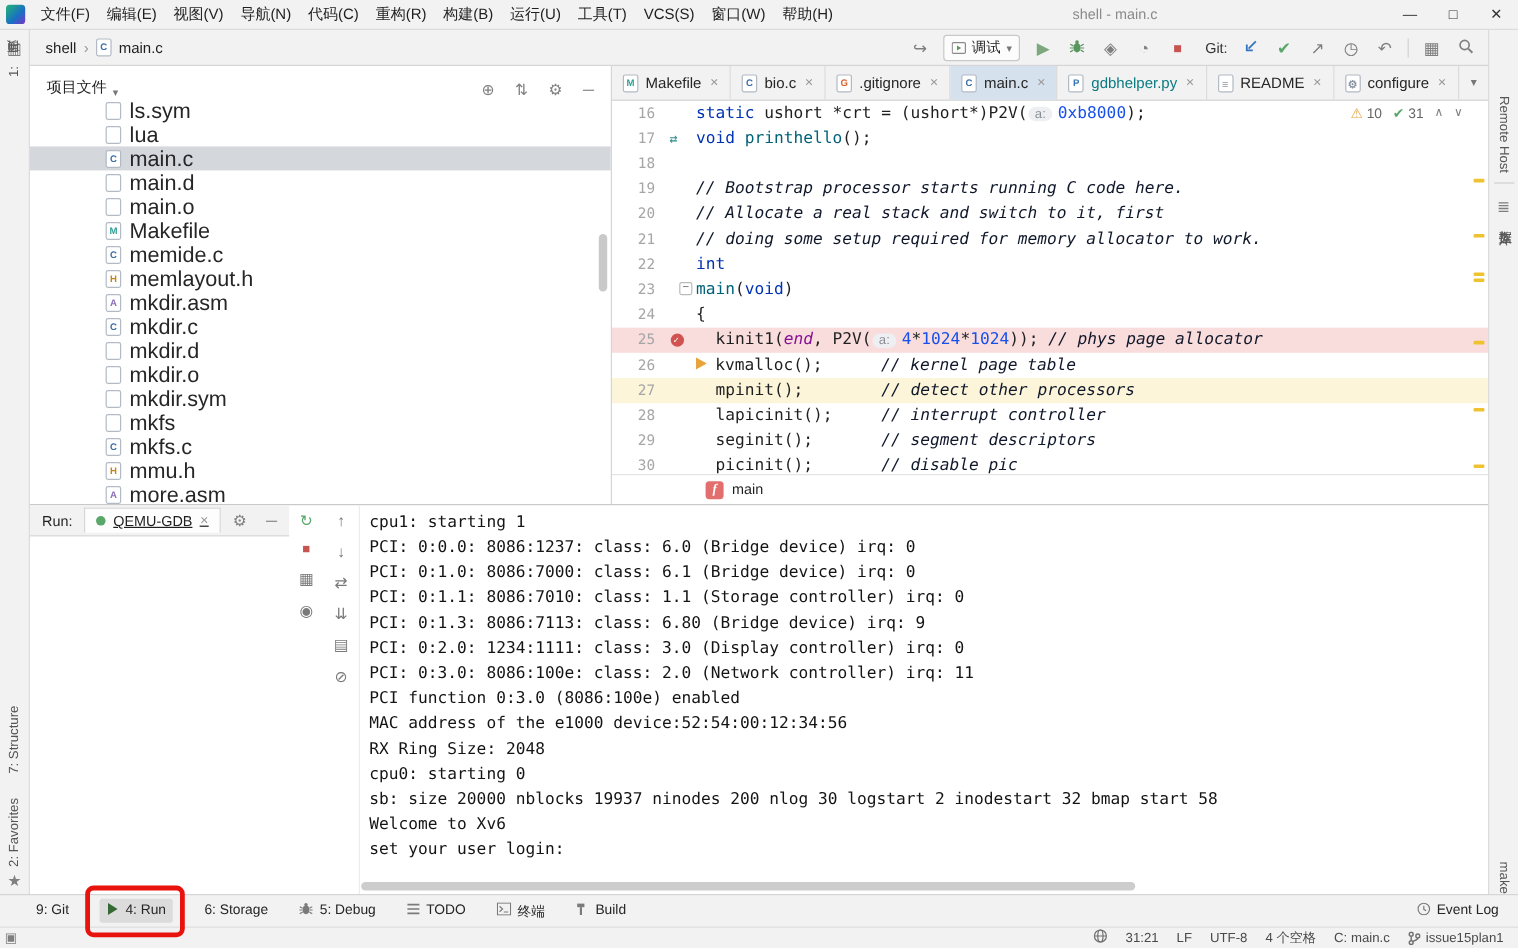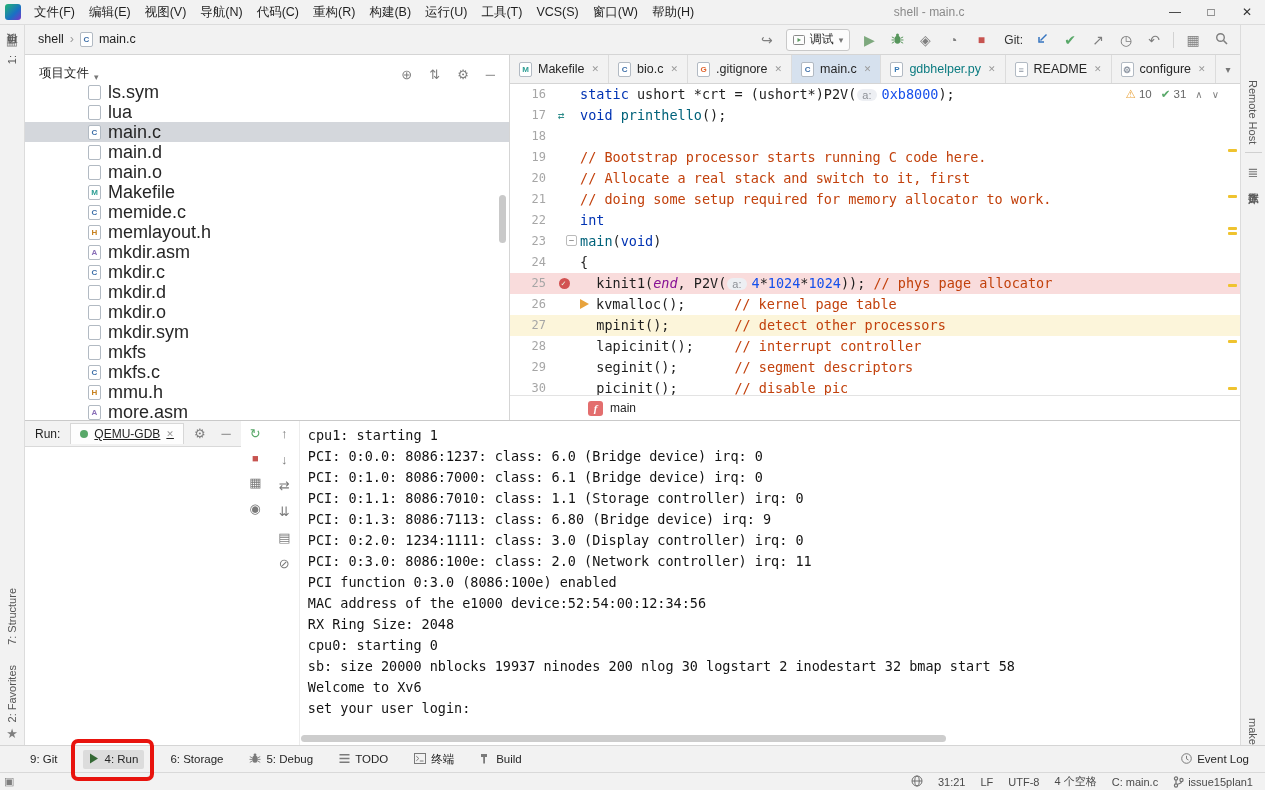--- a/index.html
+++ b/index.html
@@ -23,21 +23,21 @@
   .vt-l{writing-mode:vertical-rl;transform:rotate(180deg);font-size:11px;color:#555;}
   .vt-r{writing-mode:vertical-rl;font-size:11px;color:#555;}
   .stripe .sicon{color:#7f7f7f;font-size:13px;margin:4px 0;}
   .stripe .spacer{flex:1;}
   .stripe .gap20{height:20px;}
   .stripe .divider{width:17px;height:1px;background:#d0d0d0;margin:8px 0;}
   .center{flex:1;display:flex;flex-direction:column;min-width:0;}
 
   
   .navbar{height:30px;display:flex;align-items:center;background:#f2f2f2;border-bottom:1px solid #d5d5d5;padding:0 10px 0 13px;}
-  .crumb{display:flex;align-items:flex-start;gap:6px;}
+  .crumb{display:flex;align-items:center;gap:6px;}
   .crumb-sep{color:#9a9a9a;}
   .navbar-right{margin-left:auto;display:flex;align-items:center;gap:10px;}
   .tbi{min-width:18px;text-align:center;font-size:14px;color:#7f7f7f;line-height:20px;}
   .run-ic{color:#7da87d;}
   .stop-ic{color:#c75450;font-size:12px;}
   .commit-ic{color:#59a869;}
   .combo{display:flex;align-items:center;gap:5px;border:1px solid #c9c9c9;background:#fcfcfc;border-radius:3px;padding:1px 6px;height:22px;font-size:12px;}
   .chev-d{color:#777;font-size:9px;}
   .sep{width:1px;height:16px;background:#d2d2d2;}
   .git-label{font-size:12px;color:#333;margin-left:4px;}
@@ -74,21 +74,21 @@
 
   .code-area{flex:1;position:relative;overflow:hidden;font-family:"DejaVu Sans Mono",monospace;font-size:13.5px;}
   .crow{display:flex;height:21px;line-height:21px;white-space:pre;}
   .lnum{width:44px;text-align:right;color:#a6a6a6;font-size:12px;padding-right:8px;flex:none;font-family:"DejaVu Sans Mono",monospace;}
   .lgut{width:26px;flex:none;position:relative;}
   .ctext{flex:1;color:#1f1f1f;}
   .hl-bp{background:#f9dcdc;}
   .hl-cur{background:#fcf5da;}
   .s-kw{color:#0033b3;}
   .s-num{color:#1750eb;}
-  .s-cm{color:#c2410c;}
+  .s-cm{color:#0f172a;font-style:italic;}
   .s-fn{color:#00627a;}
   .s-var{color:#871094;font-style:italic;}
   .s-pl{color:#1f1f1f;}
   .s-hint{background:#edeff3;color:#8d9096;border-radius:7px;padding:0 5px;margin:0 5px 0 1px;font-size:11px;font-family:"Liberation Sans",sans-serif;font-style:normal;}
   .bp{position:absolute;left:5px;top:5px;width:11px;height:11px;border-radius:50%;background:#d25252;}
   .bp::after{content:"✓";position:absolute;left:2px;top:-5px;font-size:8px;color:#e8ffe8;}
   .rel{position:absolute;left:4px;top:0;color:#2d8c8a;font-size:11px;}
   .fold{position:absolute;right:3px;top:4px;width:11px;height:11px;border:1px solid #bbb;border-radius:2px;background:#fff;color:#777;font-size:9px;line-height:9px;text-align:center;}
   .exec{display:inline-block;width:0;height:0;border-left:9px solid #e8a33d;border-top:5px solid transparent;border-bottom:5px solid transparent;margin-right:7px;}
   .inspect{position:absolute;top:3px;right:18px;display:flex;gap:9px;align-items:center;font-size:11.5px;font-family:"Liberation Sans",sans-serif;background:#fff;padding:0 3px;}

